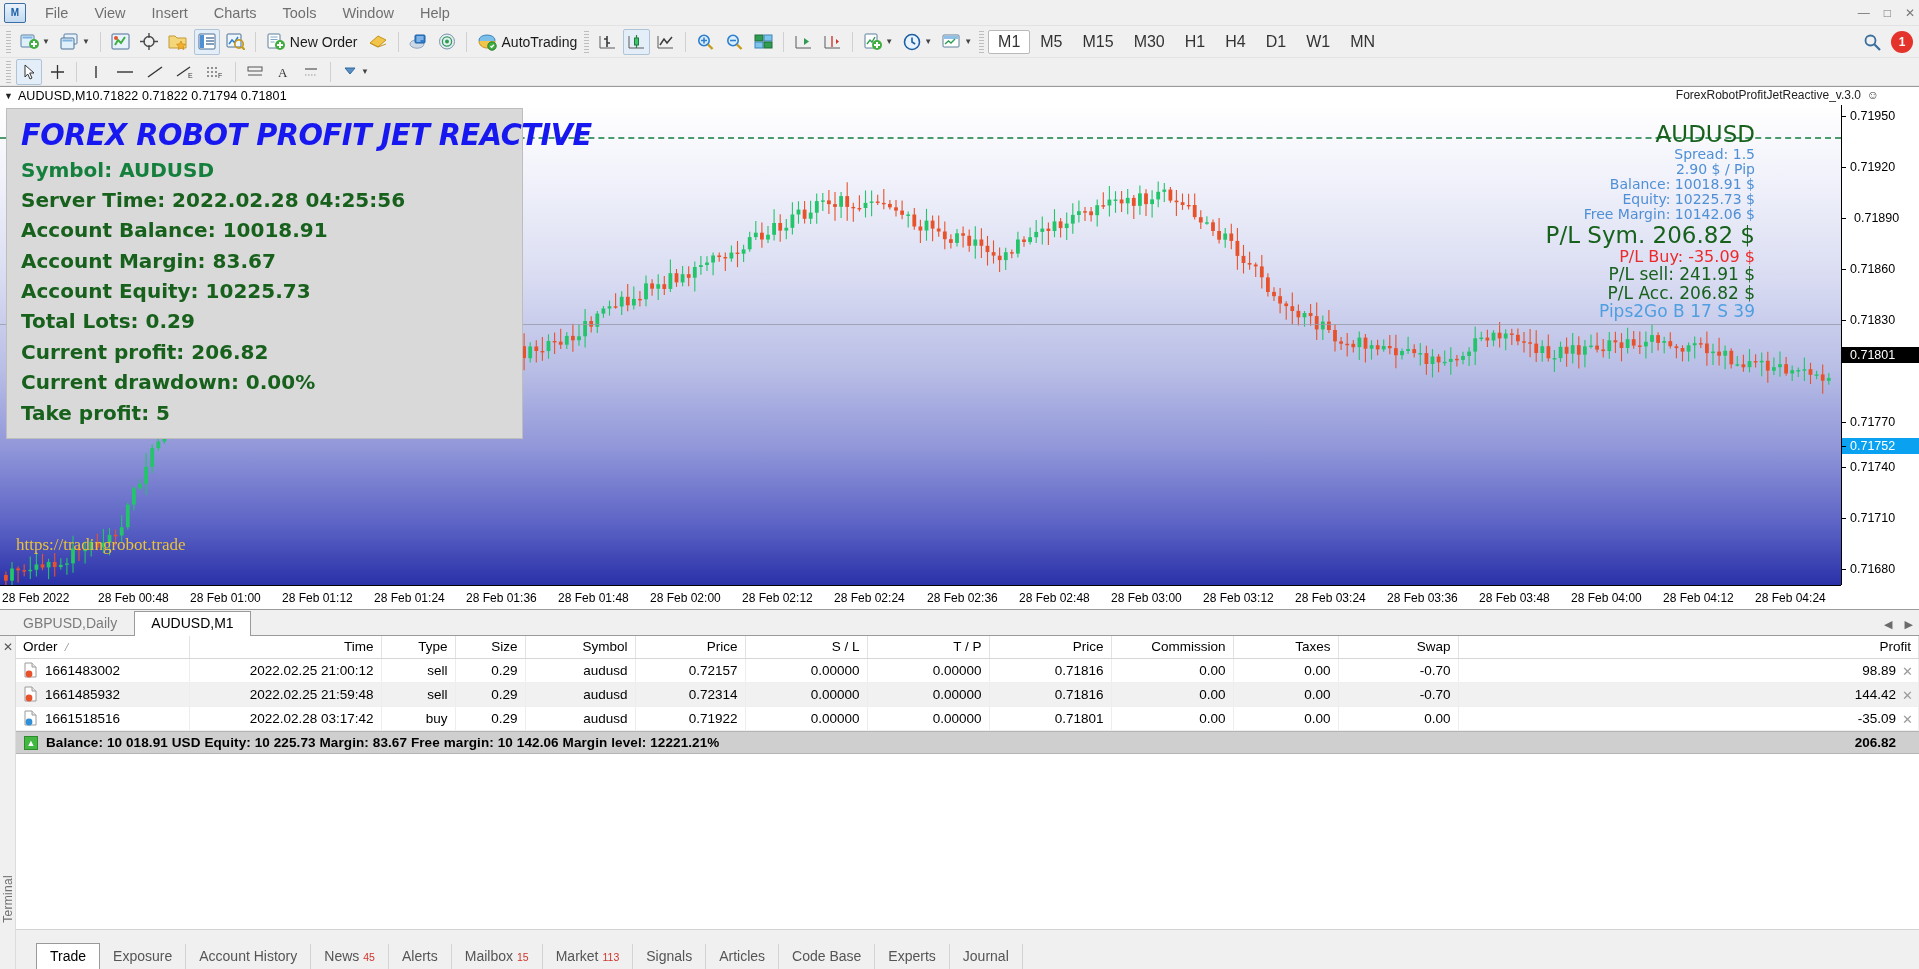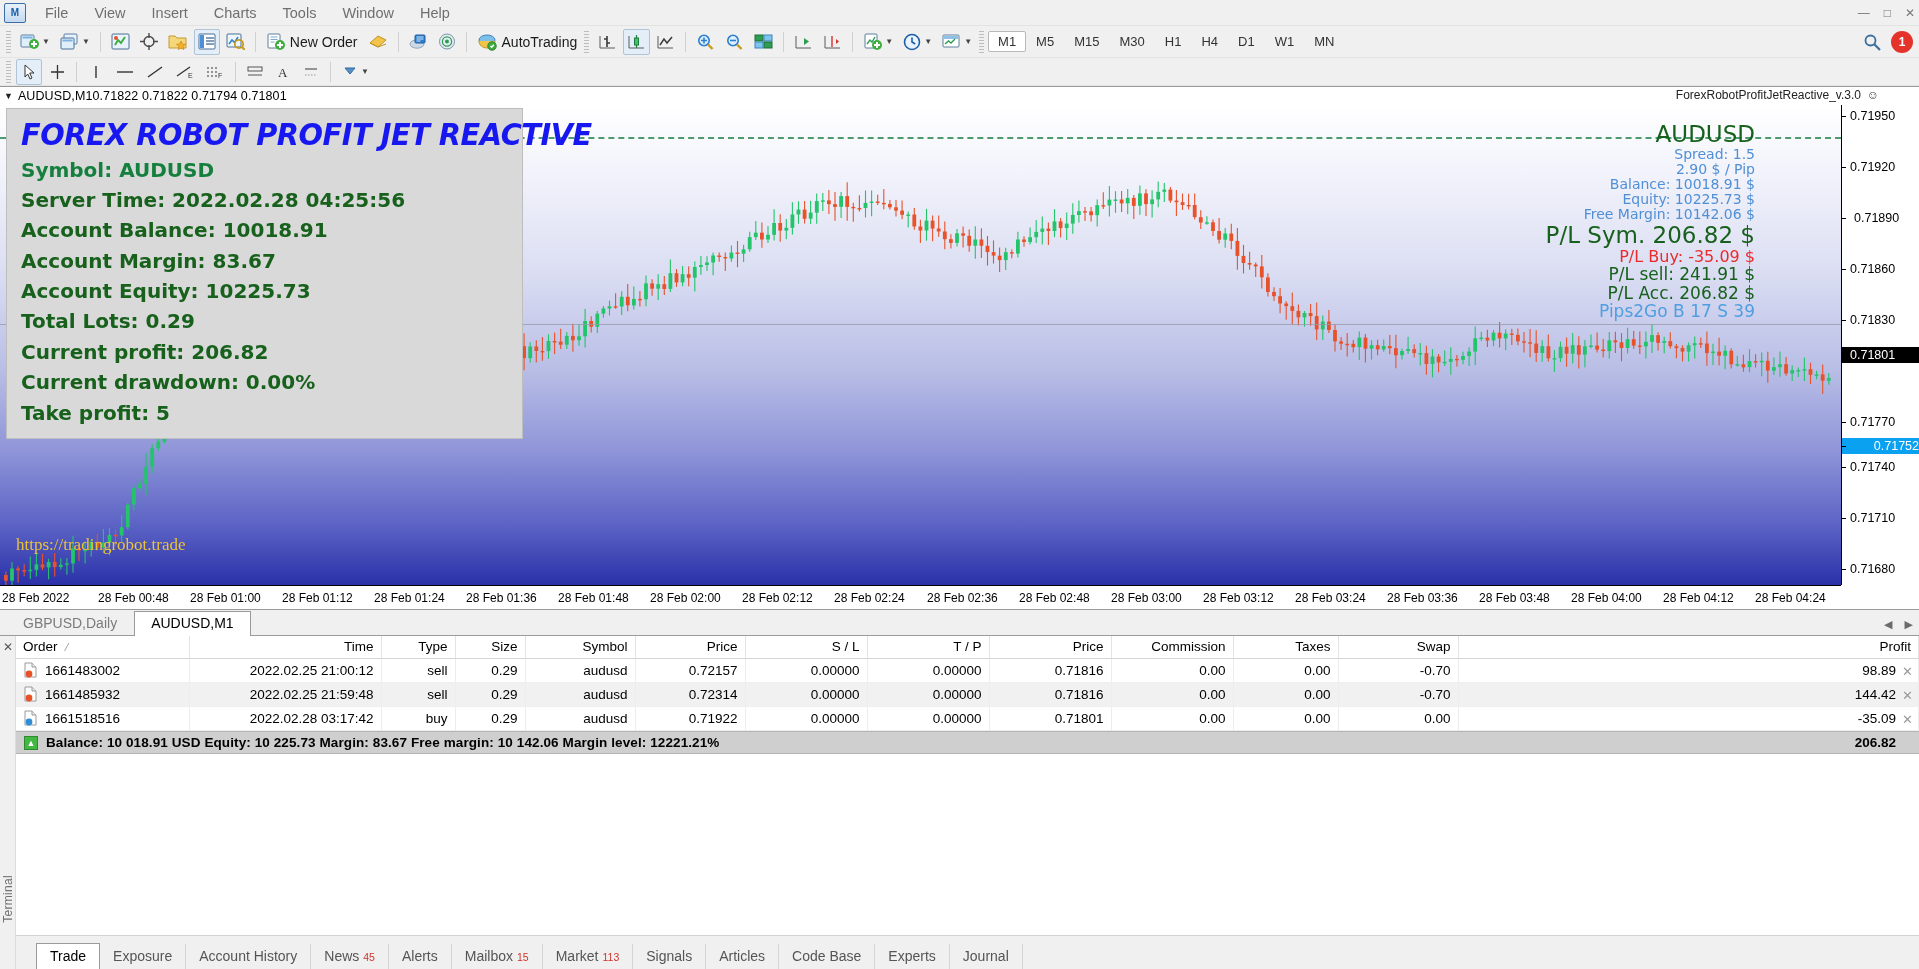--- a/index.html
+++ b/index.html
@@ -32,21 +32,21 @@
              border-bottom:1px solid #e4e4e4; padding-left:4px; position:relative; }
   .tb-item { height:26px; min-width:26px; display:flex; align-items:center; justify-content:center;
              margin:0 1px; border:1px solid transparent; border-radius:2px; cursor:pointer; padding:0 3px; }
   .tb-item.active { border-color:#b0c4d8; background:#e4eef8; }
   .tb-sep { width:1px; height:20px; background:#d0d0d0; margin:0 5px; }
   .tb-grip { width:5px; height:22px; margin:0 4px 0 2px;
              background-image:repeating-linear-gradient(to bottom,#bdbdbd 0 1px,transparent 1px 3px);
              background-size:100% 3px; cursor:move; }
   .tb-caret { font-size:8px; color:#444; margin-left:2px; }
   .tb-label { font-size:14px; margin-left:4px; color:#1a1a1a; white-space:nowrap; }
-  .tf-btn { padding:2px 9px; font-size:13px; color:#333; border:1px solid transparent; border-radius:2px;
+  .tf-btn { padding:2px 9px; font-size:16px; color:#333; border:1px solid transparent; border-radius:2px;
             cursor:pointer; }
   .tf-btn.sel { background:#fff; border:1px solid #b9b9b9; }
   .tb-right { position:absolute; right:6px; display:flex; align-items:center; gap:10px; }
   .badge-circle { width:22px;height:22px;border-radius:50%;background:#e3332b;color:#fff;font-size:12px;
                   display:flex;align-items:center;justify-content:center;font-weight:bold;}
 
   
   svg { display:block; }
 
   
@@ -60,21 +60,21 @@
   .chart-head .smiley { position:absolute; right:40px; top:1px; font-size:12px; color:#3a3a3a; }
 
   .plot { position:absolute; left:0; right:78px; top:18px; bottom:24px; overflow:hidden;
           background:linear-gradient(to bottom,#ffffff 0%,#f2f3fb 14%,#dcdff3 34%,#b9bee6 55%,#8f95d8 72%,#5a61c4 88%,#2a31a8 100%); }
   .price-axis { position:absolute; right:0; top:18px; bottom:24px; width:78px; background:#fff;
                 border-left:1px solid #000; }
   .price-axis .tick { position:absolute; left:0; width:100%; font-size:12.5px; color:#000;
                       padding-left:8px; transform:translateY(-50%); white-space:nowrap; }
   .price-axis .tick::before { content:""; position:absolute; left:0; top:50%; width:4px; height:1px; background:#000; }
   .price-axis .tick.cur { background:#000; color:#fff; padding:1px 0 1px 8px; }
-  .price-axis .tick.bid { background:#0aa2f0; color:#fff; padding:1px 0 1px 8px;text-align:right; }
+  .price-axis .tick.bid { background:#0aa2f0; color:#fff; padding:1px 0 1px 8px; }
 
   .time-axis { position:absolute; left:0; right:78px; bottom:0; height:24px; background:#fff;
                border-top:1px solid #000; display:flex; align-items:center; }
   .time-axis .tl { position:absolute; font-size:12px; color:#000; white-space:nowrap; top:5px; }
 
   
   .ea-panel { position:absolute; left:6px; top:3px; width:517px; background:#d9d9d9;
               border:1px solid #bdbdbd; padding:10px 12px 14px 14px; z-index:6; }
   .ea-title { font-family:"DejaVu Sans", sans-serif; font-weight:bold; font-style:italic;
               font-size:30px; color:#1717f0; letter-spacing:-.5px; line-height:1.05;
@@ -125,21 +125,21 @@
   .close-x { position:absolute; right:5px; top:50%; transform:translateY(-50%); color:#9a9a9a;
              font-size:13px; cursor:pointer; }
   .sumrow { background:#cfcfcf; border-top:1px solid #b4b4b4; border-bottom:1px solid #b4b4b4;
             display:flex; align-items:center; height:23px; font-size:13.5px; font-weight:bold; padding:0 8px; }
   .sumrow .stext { margin-left:8px; letter-spacing:.1px; }
   .sumrow .sprofit { margin-left:auto; padding-right:15px; }
   .sum-ico { width:14px;height:14px;background:#42b742;border:1px solid #2d8a2d;display:flex;
              align-items:center;justify-content:center;color:#fff;font-size:9px; }
   .filler { flex:1; background:#fff; }
 
-  .term-tabs { height:34px; background:#f0f0f0; border-top:1px solid #d2d2d2; display:flex;
+  .term-tabs { height:40px; background:#f0f0f0; border-top:1px solid #d2d2d2; display:flex;
                align-items:flex-end; padding-left:20px; }
   .ttab { position:relative; padding:4px 13px 5px; font-size:14px; color:#555; cursor:pointer;
           border-right:1px solid #d4d4d4; display:flex; align-items:baseline; gap:4px; }
   .ttab.active { background:#fff; color:#000; border:1px solid #9a9a9a; border-bottom:1px solid #fff;
                  margin-bottom:-1px; }
   .ttab .cnt { font-size:10.5px; color:#d0342c; }
 </style>
 </head>
 <body>
 

